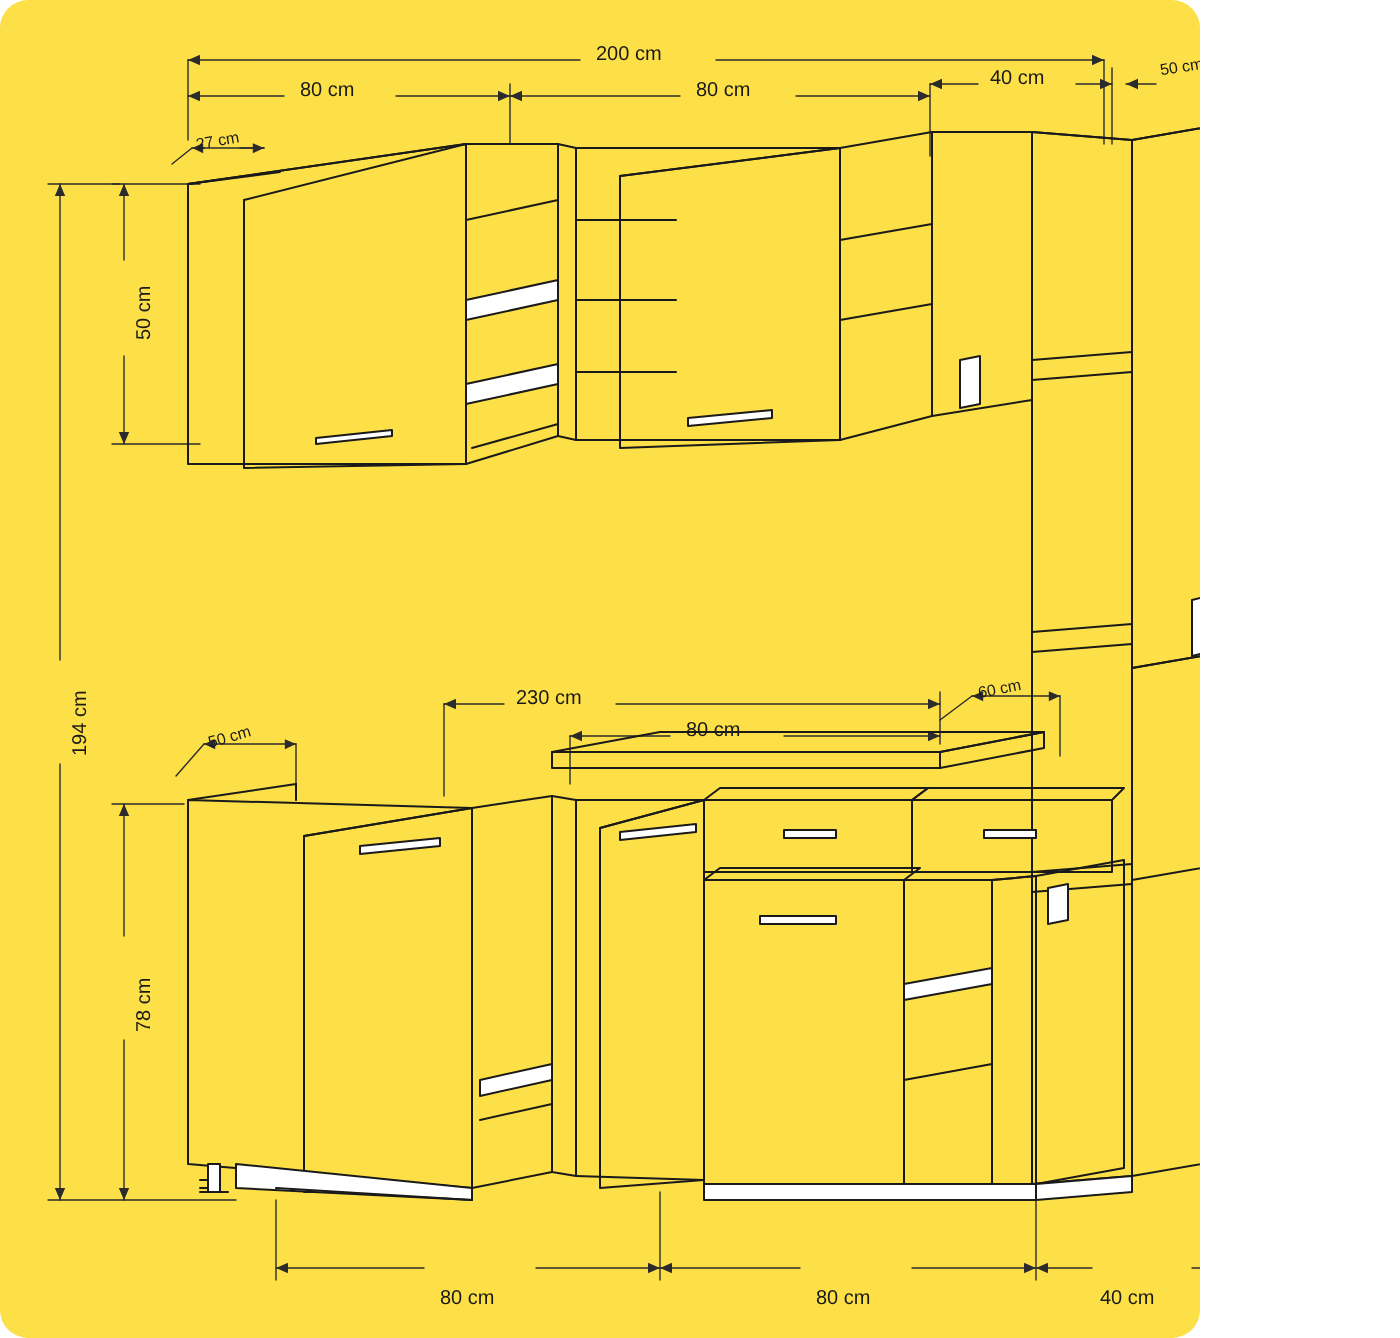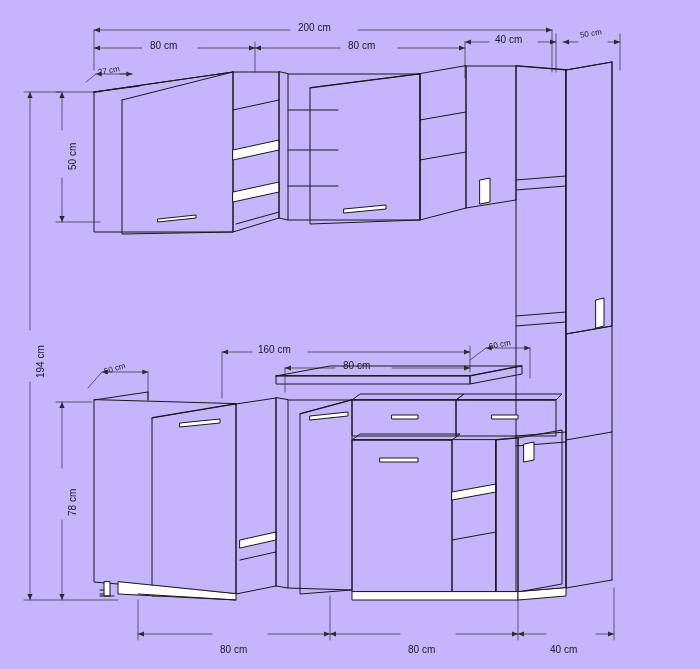--- a/index.html
+++ b/index.html
@@ -5,24 +5,25 @@
   html, body {
     margin: 0;
     padding: 0;
     background: #ffffff;
   }
   body {
     font-family: "Liberation Sans", sans-serif;
   }
   #stage {
     position: relative;
-    width: 700px;
+    width: 600px;
     height: 669px;
-    background: #c4b5fd;
+    background: #fde047;
     overflow: hidden;
+    border-radius: 14px;
   }
   #drawing {
     position: absolute;
     left: 0;
     top: 0;
     width: 700px;
     height: 669px;
   }
   .dimlabel {
     position: absolute;
@@ -282,20 +283,20 @@
   <div class="dimlabel" style="left:298px; top:23px;">200 cm</div>
   <div class="dimlabel" style="left:150px; top:41px;">80 cm</div>
   <div class="dimlabel" style="left:348px; top:41px;">80 cm</div>
   <div class="dimlabel" style="left:495px; top:35px;">40 cm</div>
   <div class="dimlabel small" style="left:580px; top:30px; transform:rotate(-9deg);">50 cm</div>
   <div class="dimlabel small" style="left:98px; top:67px; transform:rotate(-10deg);">27 cm</div>
   <div class="dimlabel vert" style="left:68px; top:170px; transform:rotate(-90deg);">50 cm</div>
   <div class="dimlabel vert" style="left:36px; top:378px; transform:rotate(-90deg);">194 cm</div>
   <div class="dimlabel vert" style="left:68px; top:516px; transform:rotate(-90deg);">78 cm</div>
   <div class="dimlabel small" style="left:104px; top:365px; transform:rotate(-16deg);">50 cm</div>
-  <div class="dimlabel" style="left:258px; top:345px;">160 cm</div>
+  <div class="dimlabel" style="left:258px; top:345px;">230 cm</div>
   <div class="dimlabel" style="left:343px; top:361px;">80 cm</div>
   <div class="dimlabel small" style="left:489px; top:341px; transform:rotate(-11deg);">60 cm</div>
   <div class="dimlabel" style="left:220px; top:645px;">80 cm</div>
   <div class="dimlabel" style="left:408px; top:645px;">80 cm</div>
   <div class="dimlabel" style="left:550px; top:645px;">40 cm</div>
 
 </div>
 
 </body></html>

